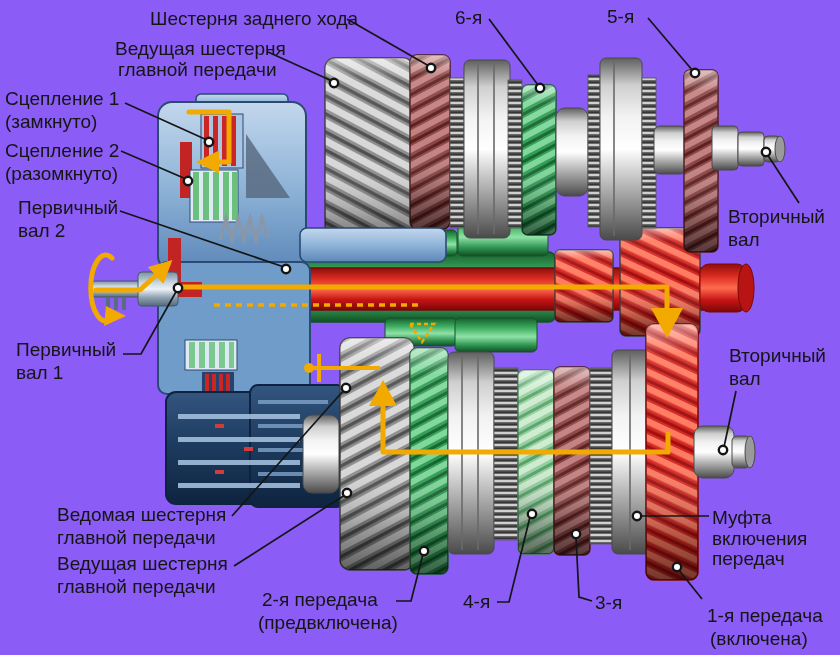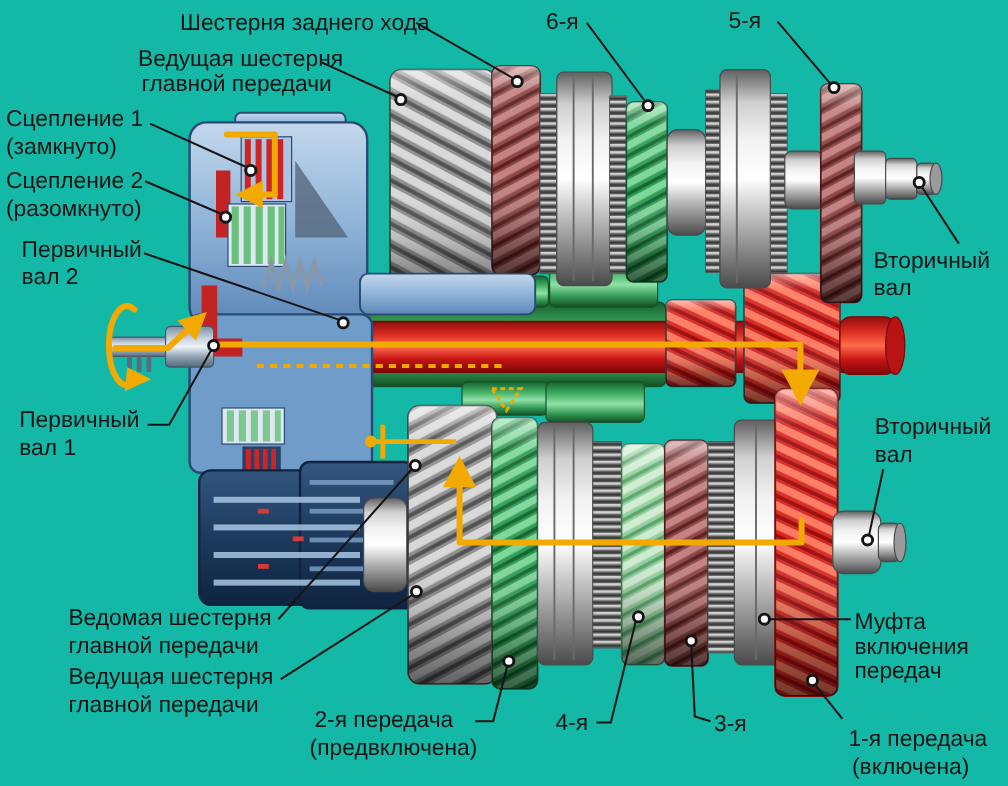--- a/index.html
+++ b/index.html
@@ -1,16 +1,16 @@
 <!DOCTYPE html>
 <html><head>
 <meta charset="utf-8">
 <style>
   html,body{margin:0;padding:0;background:#ffffff;}
-  .stage{position:relative;width:840px;height:655px;background:#14b8a6;overflow:hidden;
+  .stage{position:relative;width:840px;height:655px;background:#8b5cf6;overflow:hidden;
          font-family:"Liberation Sans",sans-serif;}
   svg{position:absolute;left:0;top:0;}
   .lbl{font-family:"Liberation Sans",sans-serif;font-size:19px;fill:#151515;}
   .leader{stroke:#151515;stroke-width:1.7;fill:none;}
   .dot{fill:#ffffff;stroke:#141414;stroke-width:2.4;}
   .flow{stroke:#f2a900;stroke-width:5;fill:none;stroke-linejoin:round;stroke-linecap:round;}
   .flowdash{stroke:#f2a900;stroke-width:3.5;fill:none;stroke-dasharray:6 5;}
   .gearEdge{stroke:#3a3a3a;stroke-width:1.4;}
 </style>
 </head>

